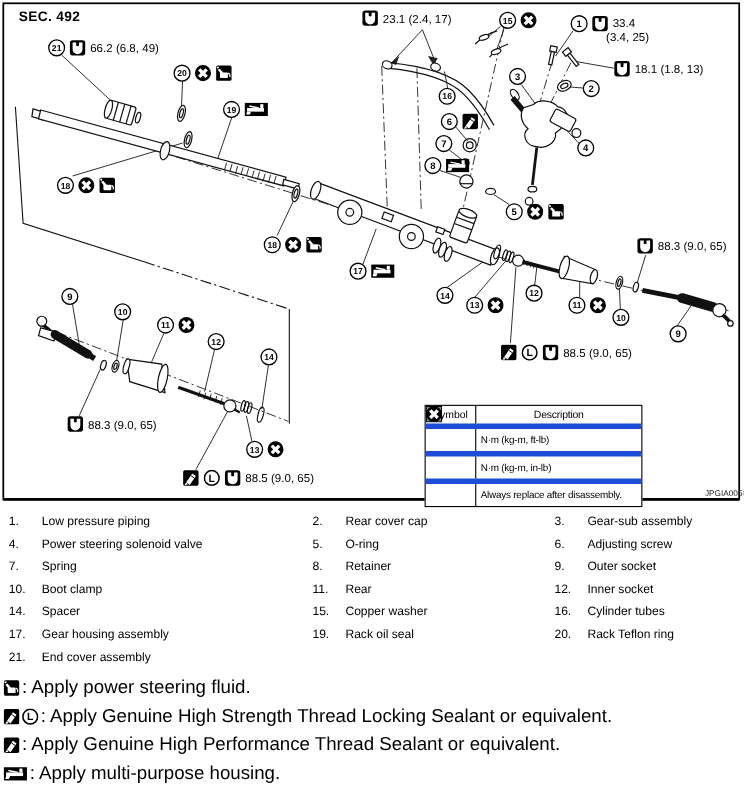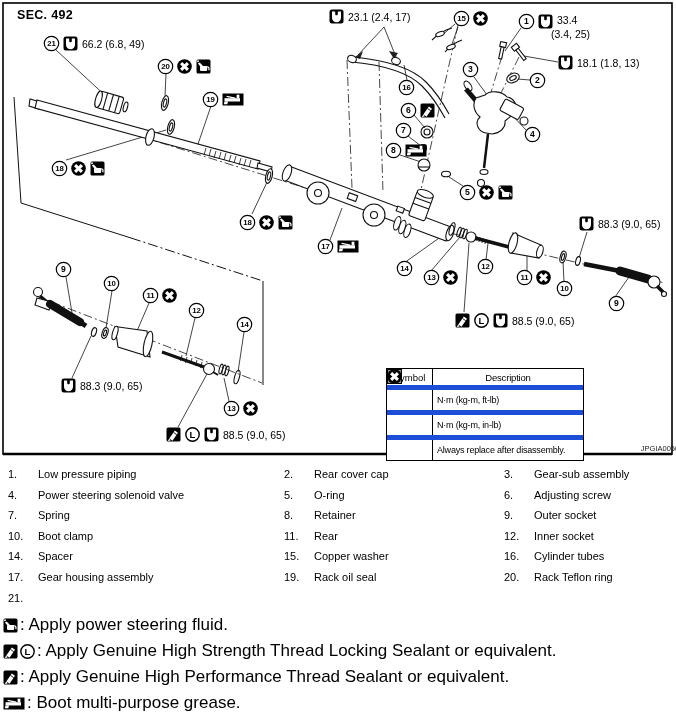--- a/index.html
+++ b/index.html
@@ -527,20 +527,21 @@
       <div class="pcell">
         <span class="pnum">19.</span>
         <span>Rack oil seal</span>
       </div>
       <div class="pcell">
         <span class="pnum">20.</span>
         <span>Rack Teflon ring</span>
       </div>
       <div class="pcell">
         <span class="pnum">21.</span>
+        <span>End cover assembly</span>
       </div>
     </div>
 
   <div class="legend">
       <div class="lrow">
         <svg class="licon" width="15" height="15">
           <use href="#icon-fluid" xlink:href="#icon-fluid"></use>
         </svg>
         <span class="ltext">: Apply power steering fluid.</span>
       </div>
@@ -556,17 +557,17 @@
       <div class="lrow">
         <svg class="licon" width="15" height="15">
           <use href="#icon-sealant" xlink:href="#icon-sealant"></use>
         </svg>
         <span class="ltext">: Apply Genuine High Performance Thread Sealant or equivalent.</span>
       </div>
       <div class="lrow">
         <svg class="licon" width="22" height="13">
           <use href="#icon-grease" xlink:href="#icon-grease"></use>
         </svg>
-        <span class="ltext">: Boot multi-purpose grease.</span>
+        <span class="ltext">: Apply multi-purpose housing.</span>
       </div>
     </div>
 
 </div>
 
 </body></html>

